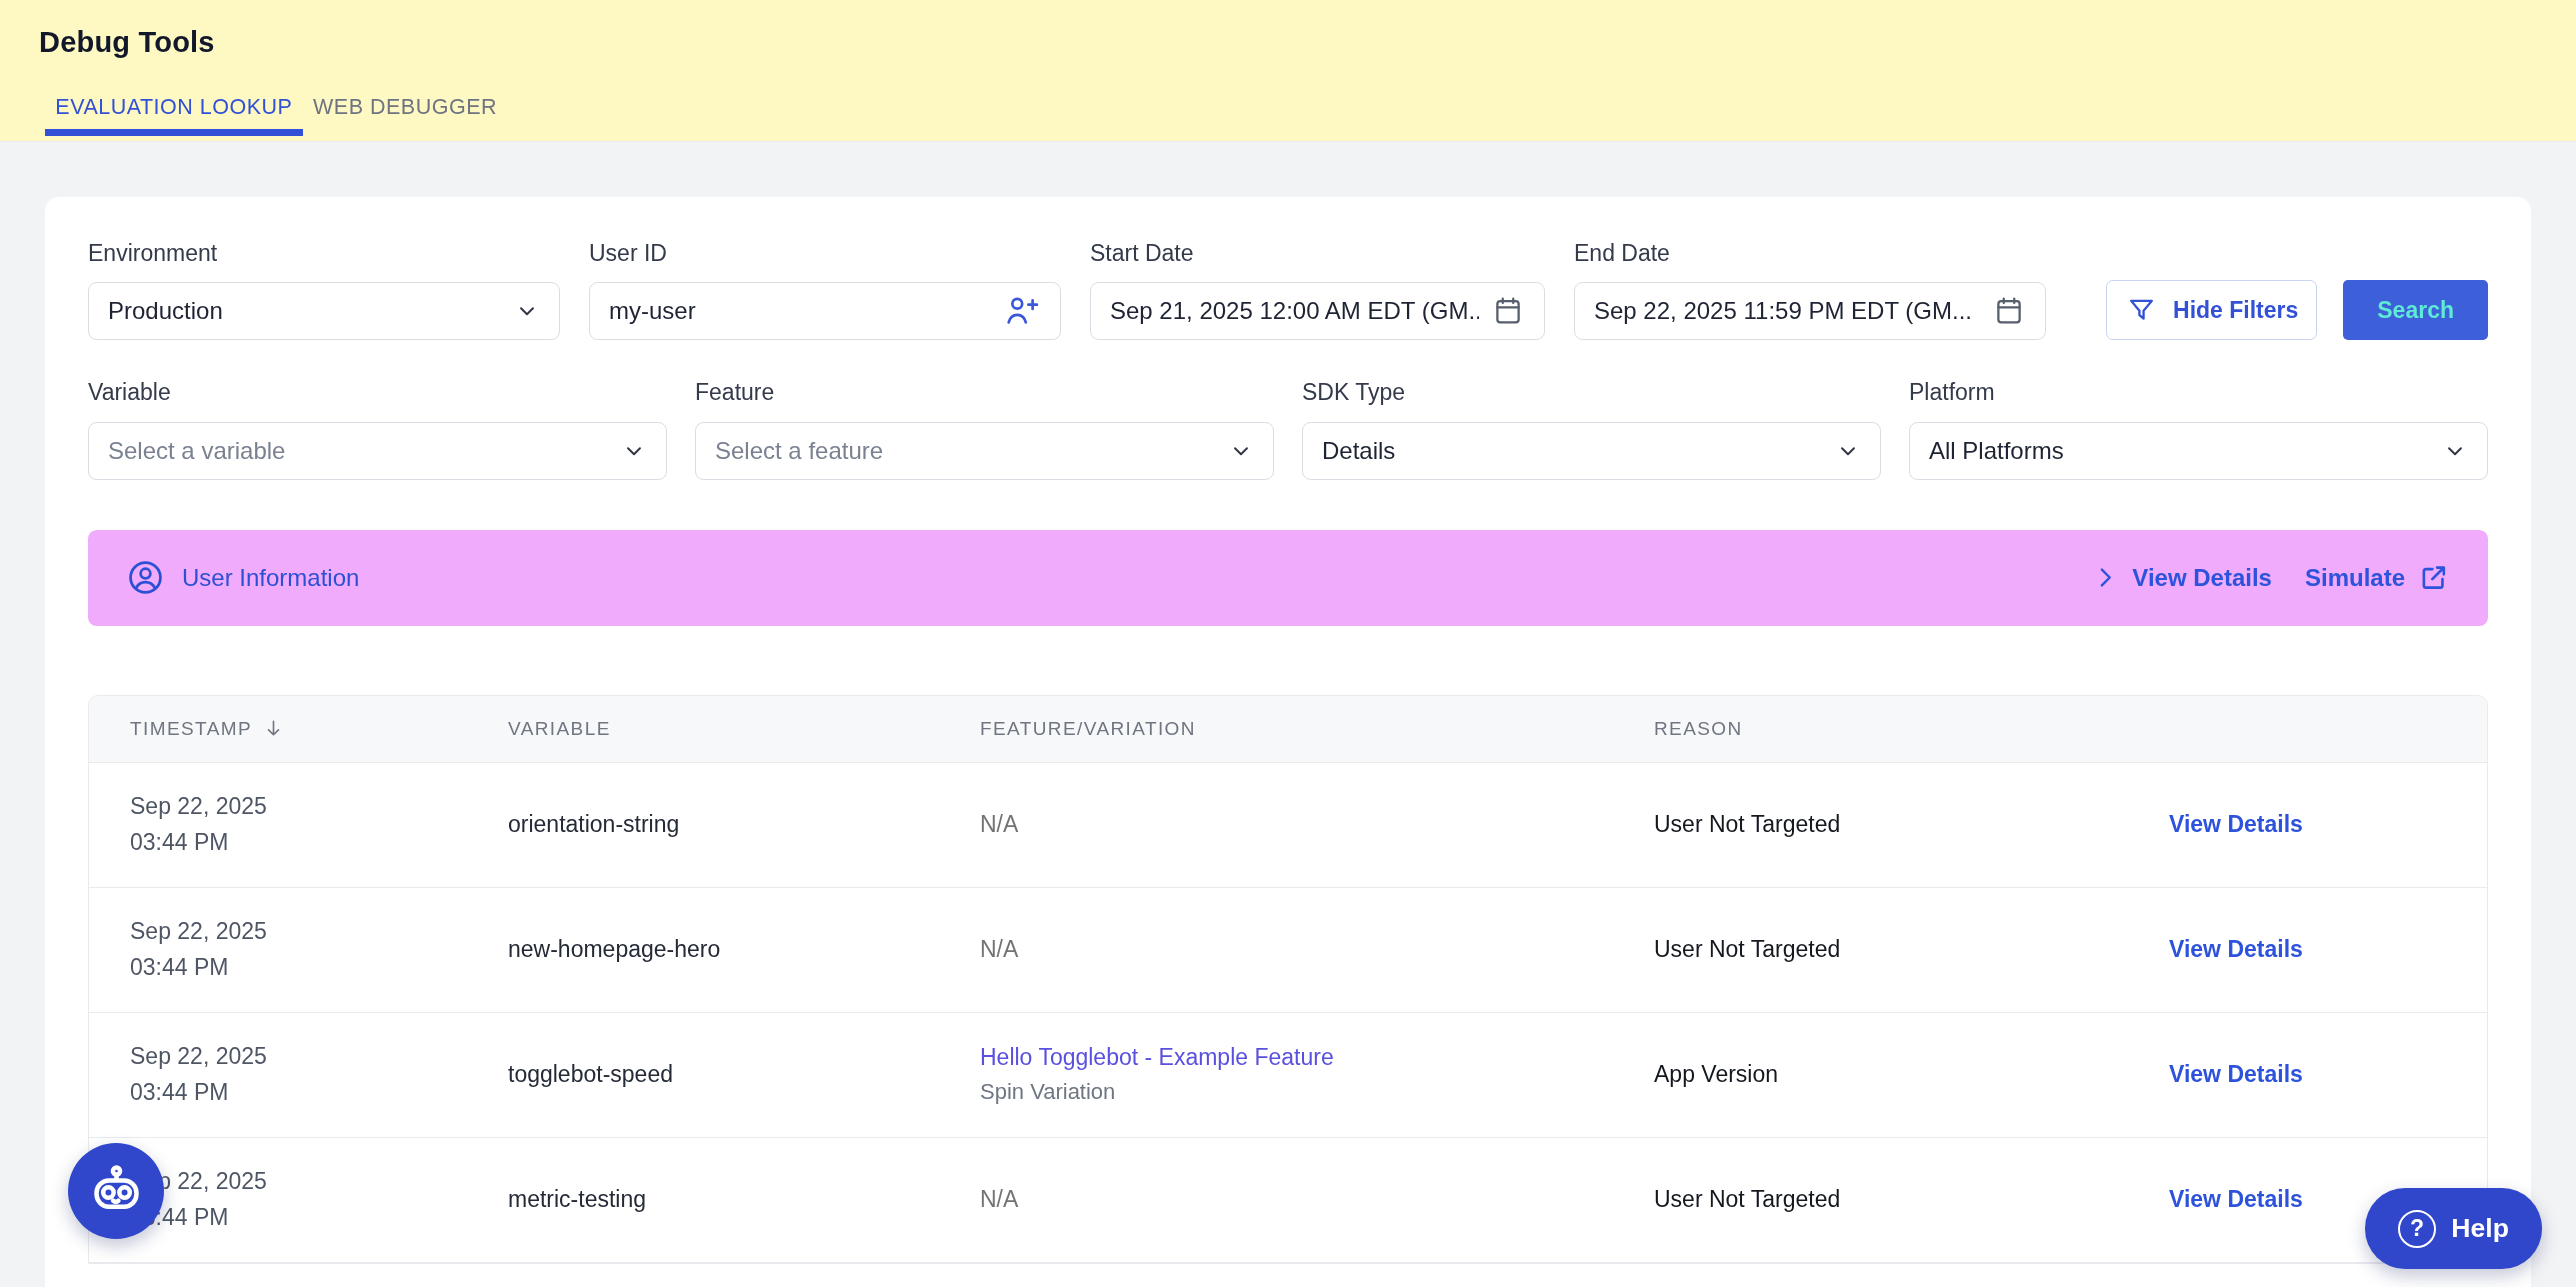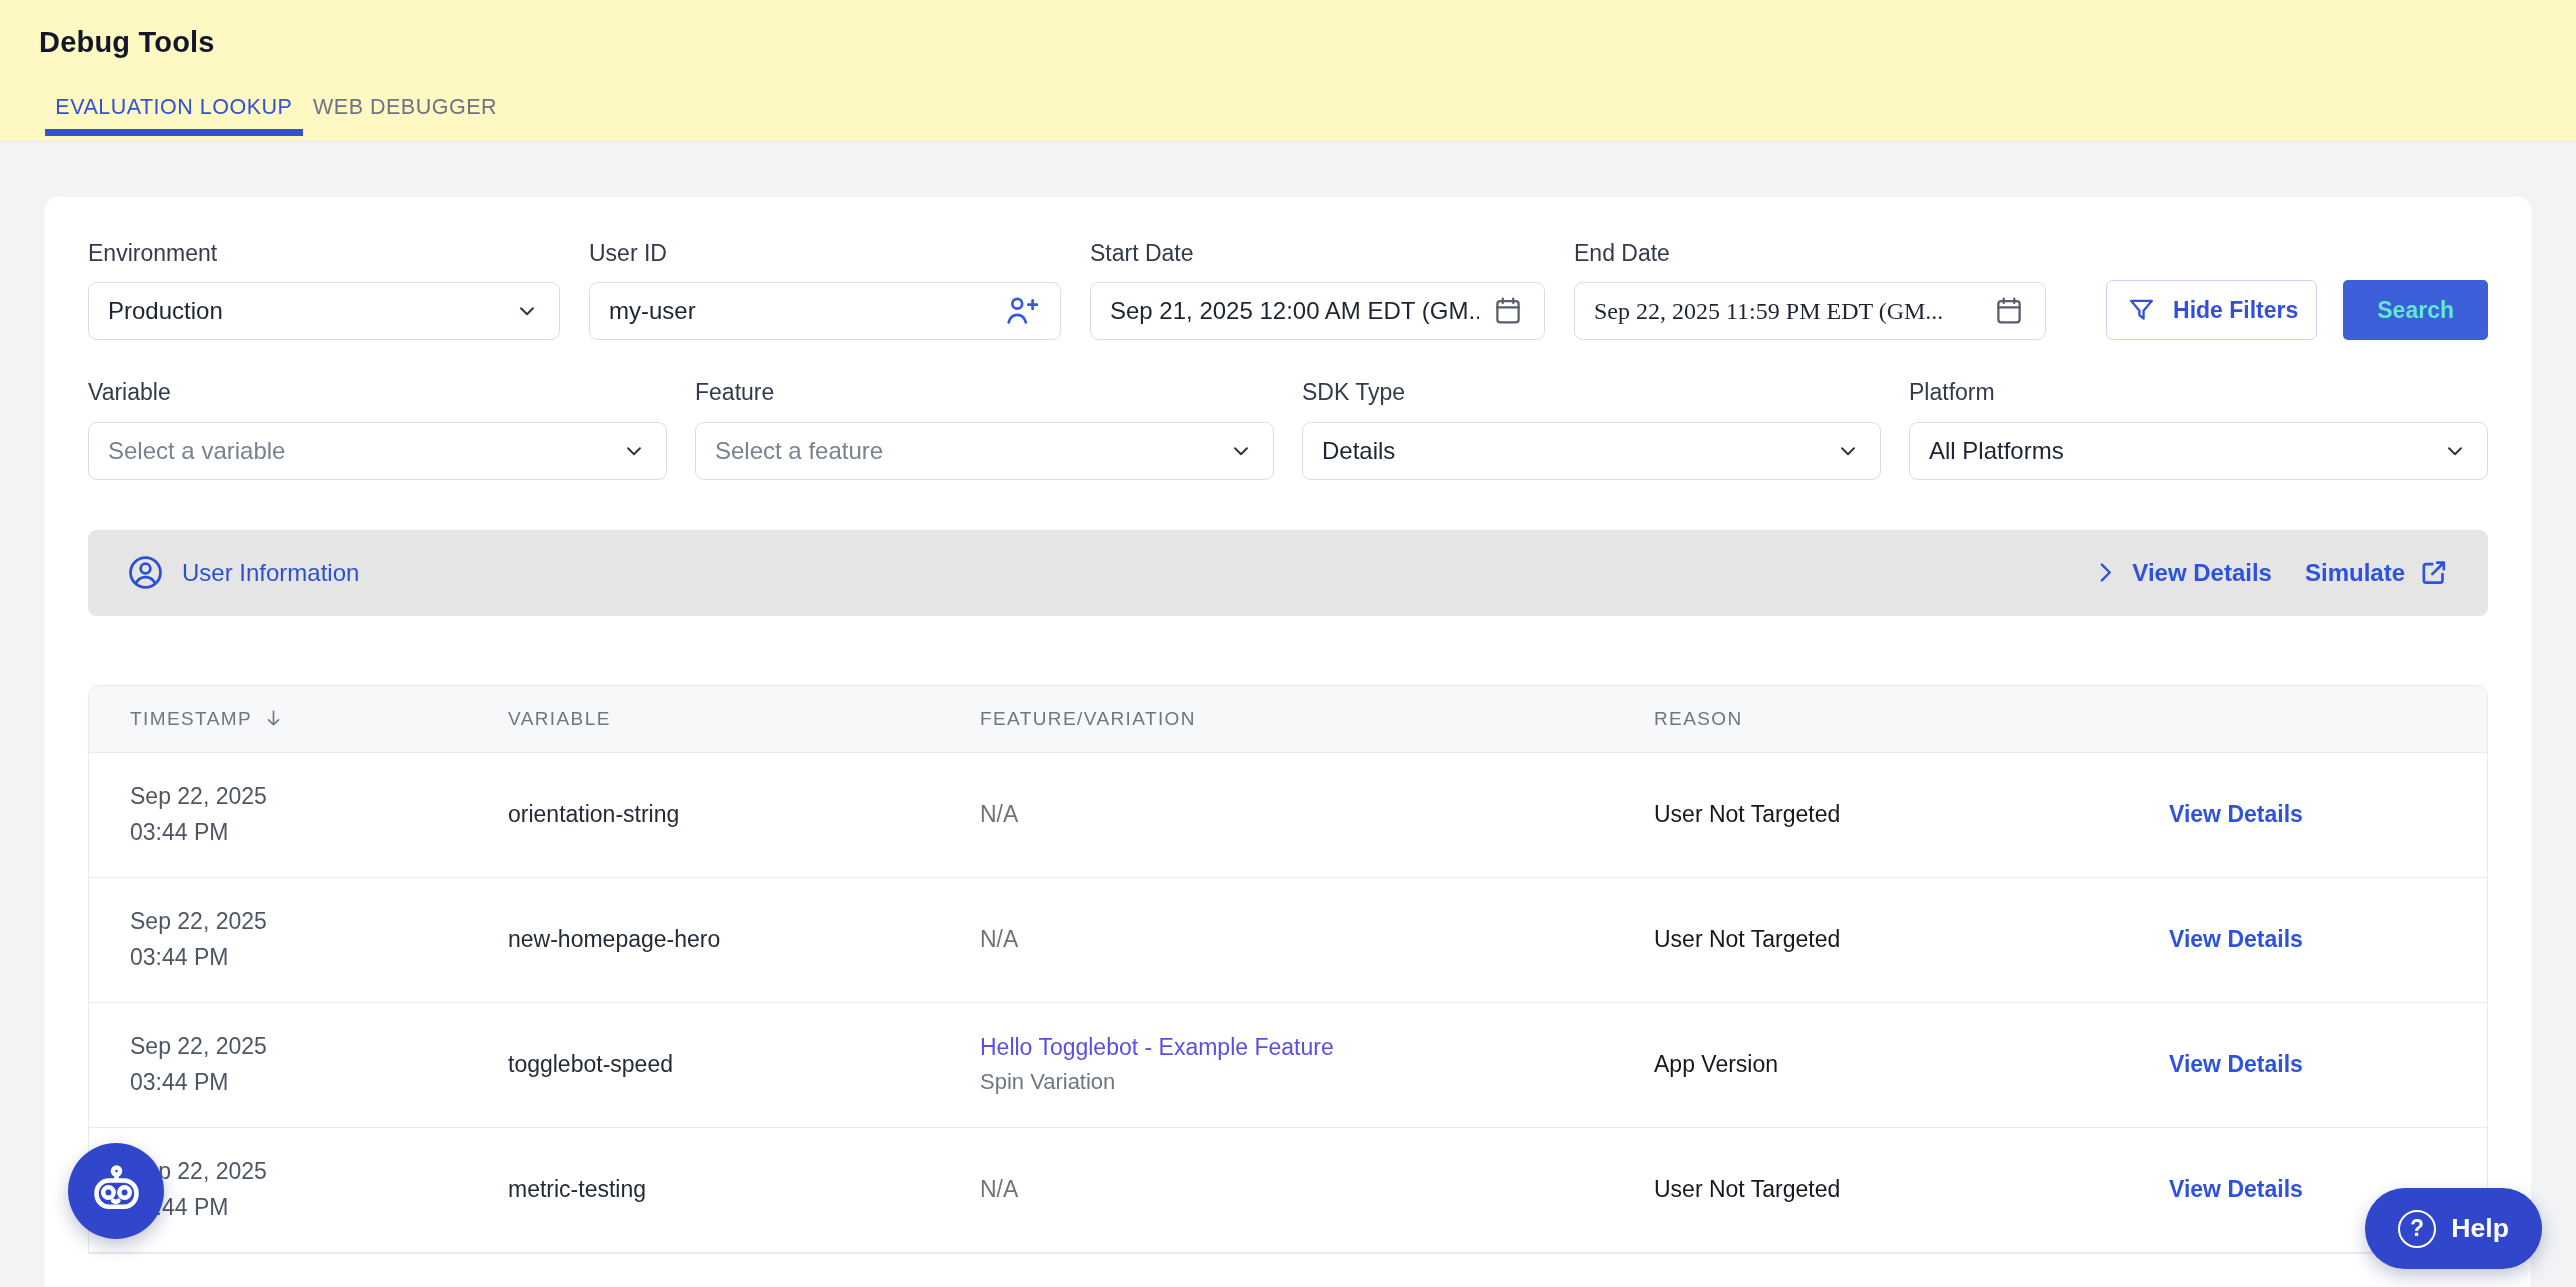--- a/index.html
+++ b/index.html
@@ -30,21 +30,21 @@
   .fval.placeholder { color:#7A8191; }
   .w-user { width:472px; } .w-env { width:472px; } .w-start { width:455px; } .w-end { width:472px; }
   .btns { margin-left:auto; align-self:flex-end; display:flex; gap:26px; }
   .btn-outline { height:60px; padding:0 18px; background:#fff; border:0.9px solid #C7D3F0; border-radius:6.9px;
                  color:#3251D6; font-size:23px; font-weight:600; display:flex; align-items:center; gap:14.6px; cursor:pointer; }
   .btn-primary { height:60px; padding:0 34px; background:#3D5FD9; border:none; border-radius:5px;
                  color:#5eead4; font-size:23px; font-weight:600; display:flex; align-items:center; cursor:pointer;
                  font-family:Liberation Sans, sans-serif; }
   .frow2 { display:grid; grid-template-columns:repeat(4,1fr); gap:28px; margin-top:39px; }
   
-  .userbar { margin-top:50px; height:86px; background:#e5e5e5; border-radius:8.6px;
+  .userbar { margin-top:50px; height:96px; background:#f0abfc; border-radius:8.6px;
              display:flex; align-items:center; padding:0 38px; }
   .userbar-left { display:flex; align-items:center; gap:17px; color:#2D50D3; font-size:24px; font-weight:500; cursor:pointer; }
   .userbar-right { margin-left:auto; display:flex; align-items:center; gap:33px; }
   .bar-link { display:flex; align-items:center; gap:12px; color:#2D52DC; font-size:24px; font-weight:600; cursor:pointer; }
   
   .table { margin-top:69px; border:0.9px solid #E9EAEE; border-radius:10.3px 10.3px 0 0; overflow:hidden; }
   .thead, .trow { display:grid; grid-template-columns:378px 472px 674px 515px 1fr; padding-left:41px; align-items:center; }
   .thead { height:67px; background:#F7F8FA; border-bottom:0.9px solid #E9EAEE;
            font-size:19px; font-weight:500; letter-spacing:1.4px; color:#6F7581; }
   .th { display:flex; align-items:center; gap:10.3px; }
@@ -121,21 +121,21 @@
               <rect x="4.5" y="5" width="15" height="15" rx="2"></rect>
               <path d="M8.3 3.2v3.2M15.7 3.2v3.2M4.5 9.4h15"></path>
             </svg>
           </span>
         </div>
       </div>
 
       <div class="fgroup w-end">
         <label>End Date</label>
         <div class="field">
-          <span class="fval" style="flex:1;white-space:nowrap;overflow:hidden;font-family:Liberation Serif, serif;">Sep 22, 2025 11:59 PM EDT (GM...</span>
+          <span class="fval" style="flex:1;white-space:nowrap;overflow:hidden;">Sep 22, 2025 11:59 PM EDT (GM...</span>
           <span>
             <svg width="34" height="34" viewBox="0 0 24 24" fill="none" stroke="#575E6C" stroke-width="1.6" stroke-linecap="round">
               <rect x="4.5" y="5" width="15" height="15" rx="2"></rect>
               <path d="M8.3 3.2v3.2M15.7 3.2v3.2M4.5 9.4h15"></path>
             </svg>
           </span>
         </div>
       </div>
 
       <div class="btns">

